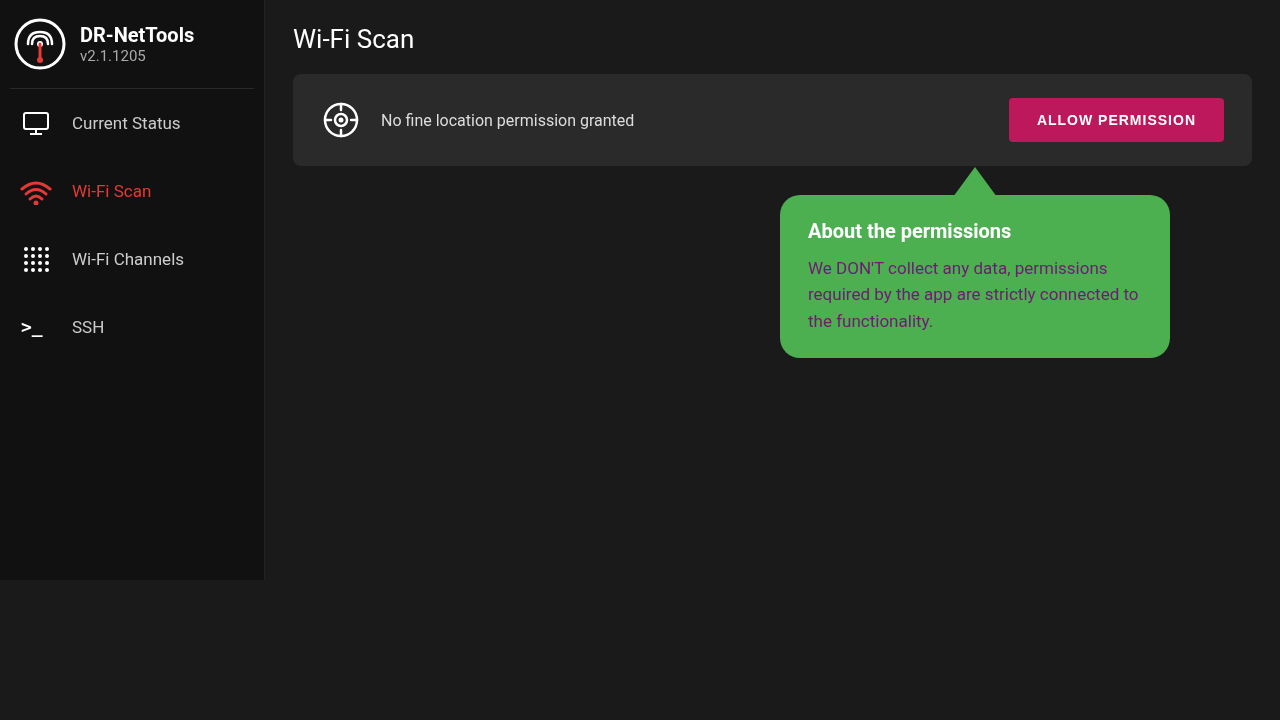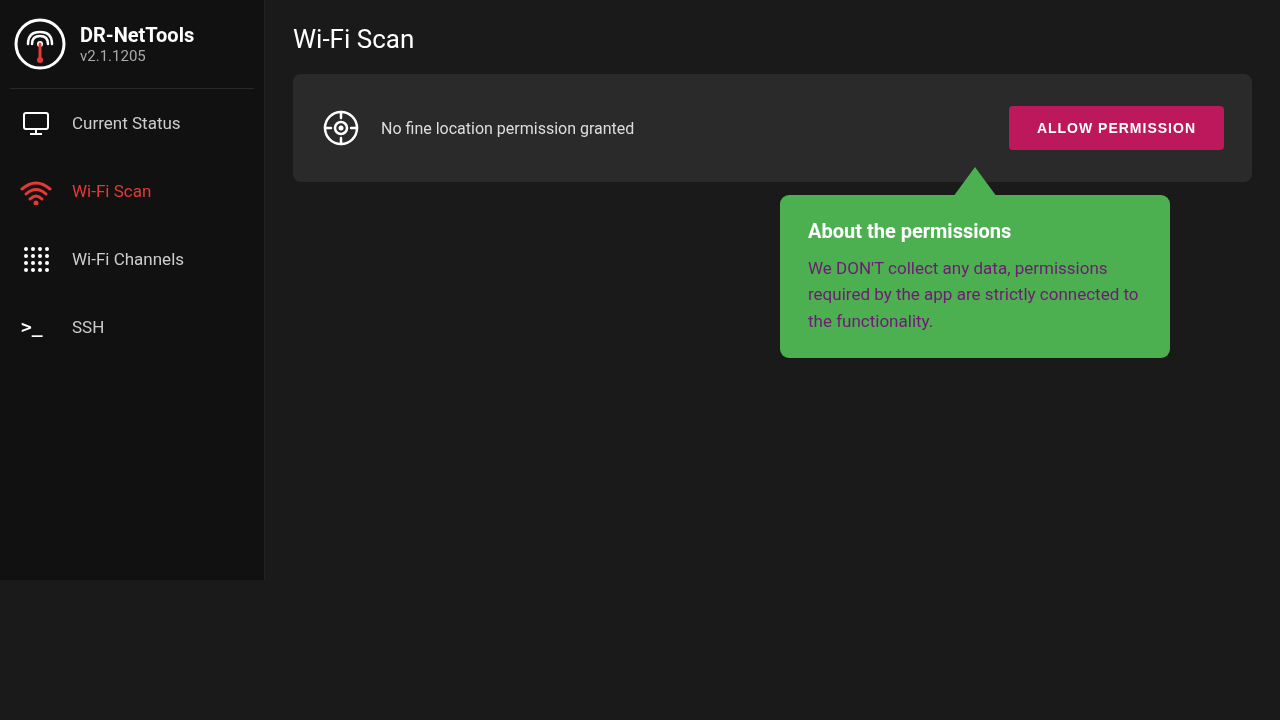--- a/index.html
+++ b/index.html
@@ -100,21 +100,21 @@
       color: #fff;
       font-size: 26px;
       font-weight: 400;
       margin-bottom: 20px;
     }
 
     
     #permission-banner {
       background: #2a2a2a;
       border-radius: 8px;
-      padding: 32px 28px;
+      padding: 24px 28px;
       display: flex;
       align-items: center;
       gap: 20px;
       flex-wrap: wrap;
     }
 
     #location-icon-wrap {
       display: flex;
       align-items: center;
     }
@@ -137,21 +137,21 @@
       cursor: pointer;
       text-transform: uppercase;
     }
 
     
     #tooltip-bubble {
       position: absolute;
       top: 195px;
       left: 515px;
       background: #4caf50;
-      border-radius: 9px;
+      border-radius: 20px;
       padding: 24px 28px;
       width: 390px;
     }
 
     #tooltip-bubble::before {
       content: '';
       position: absolute;
       top: -28px;
       left: 50%;
       transform: translateX(-50%);

